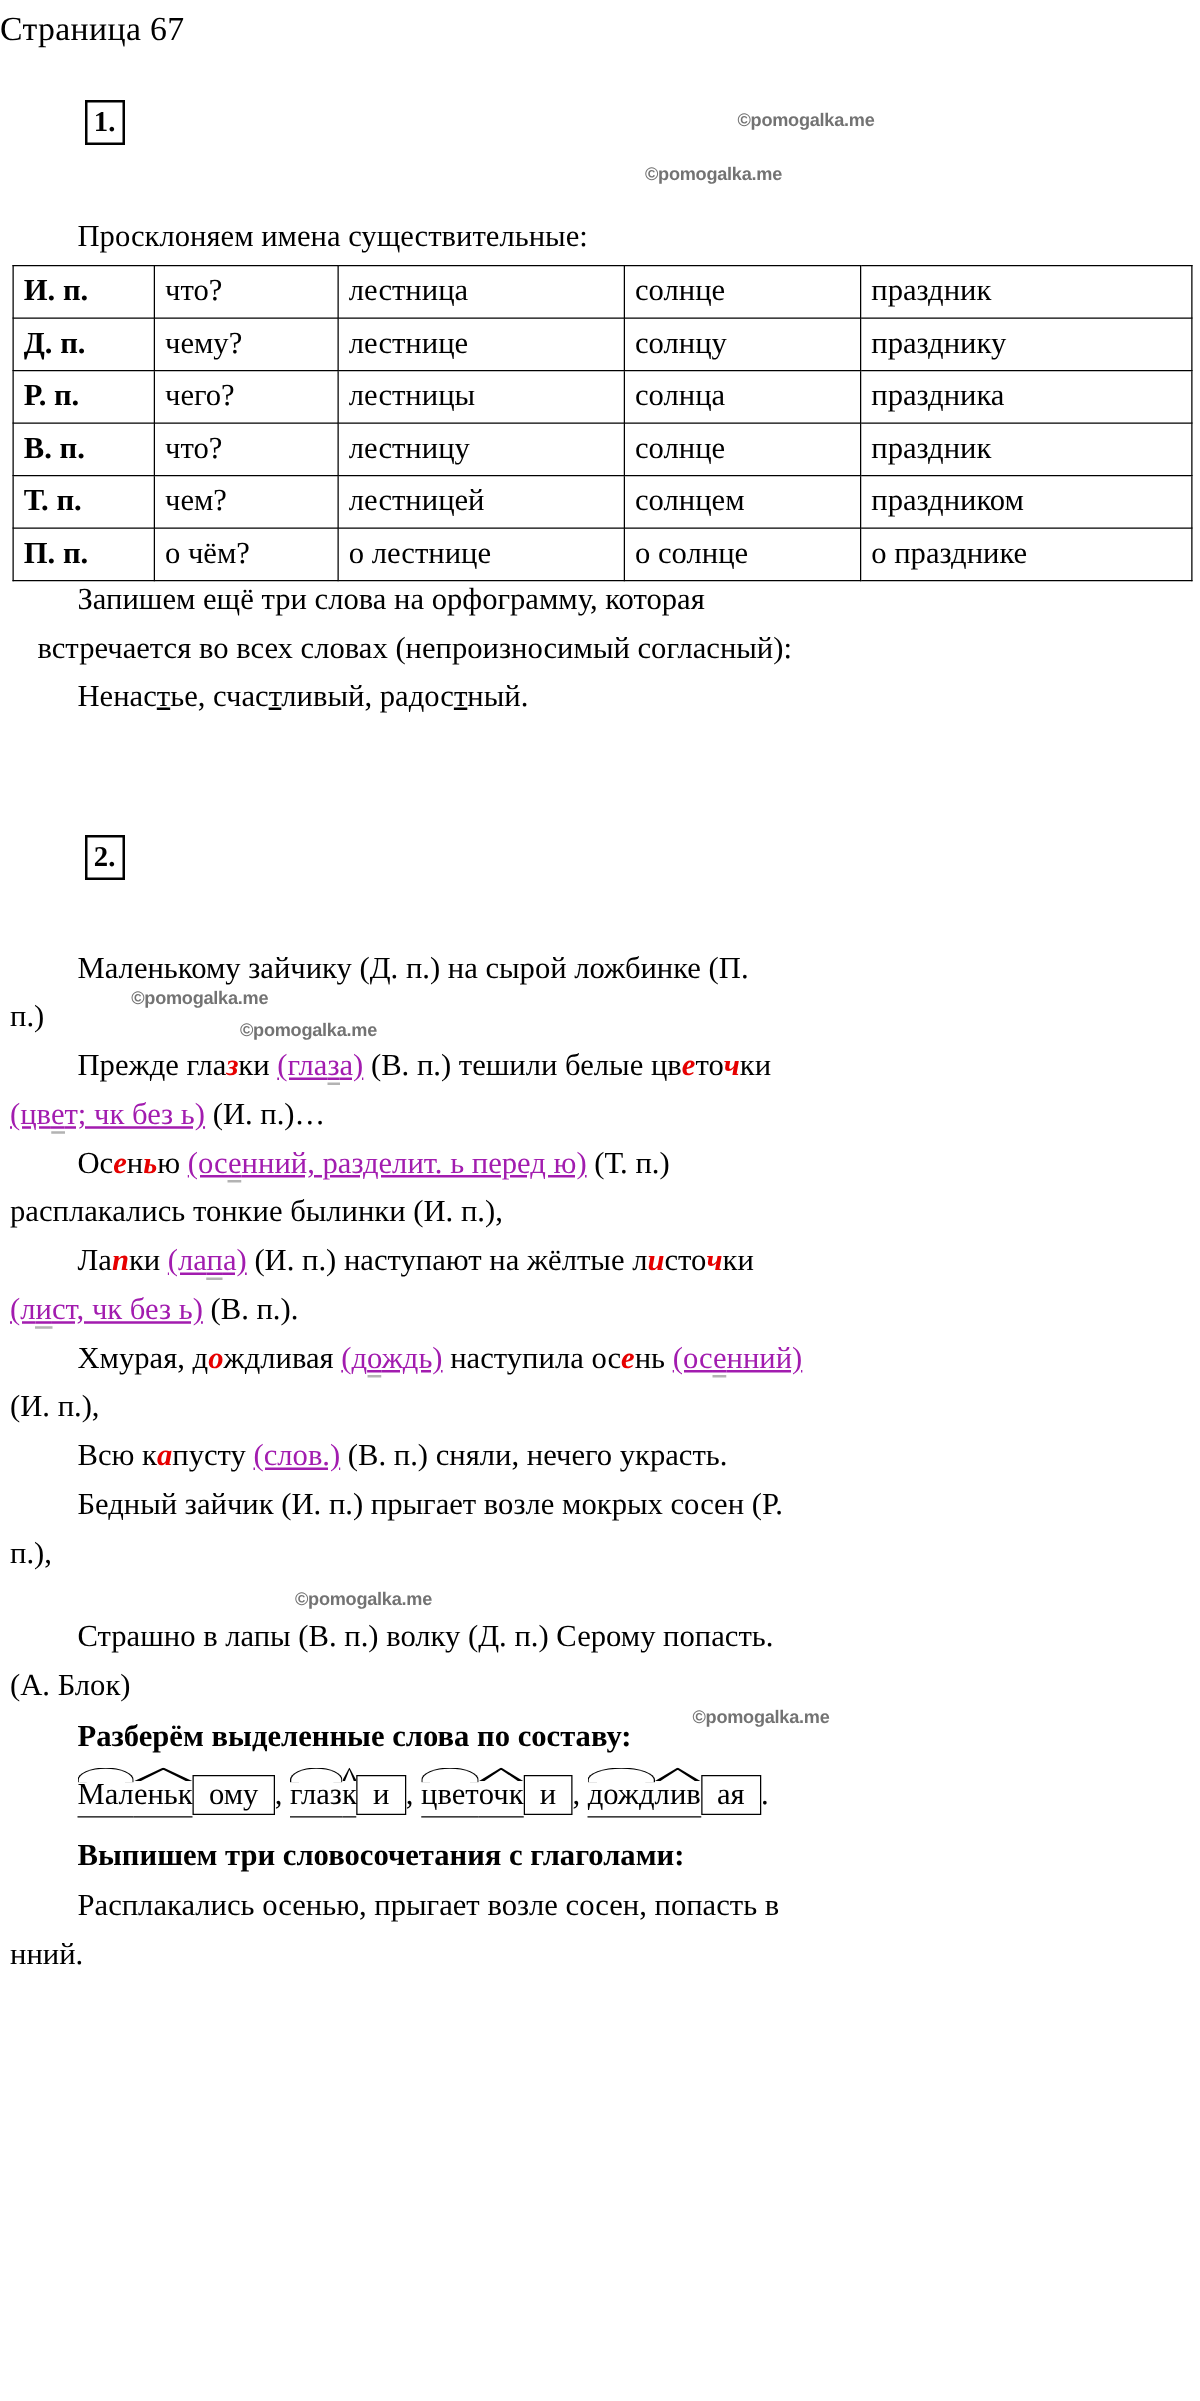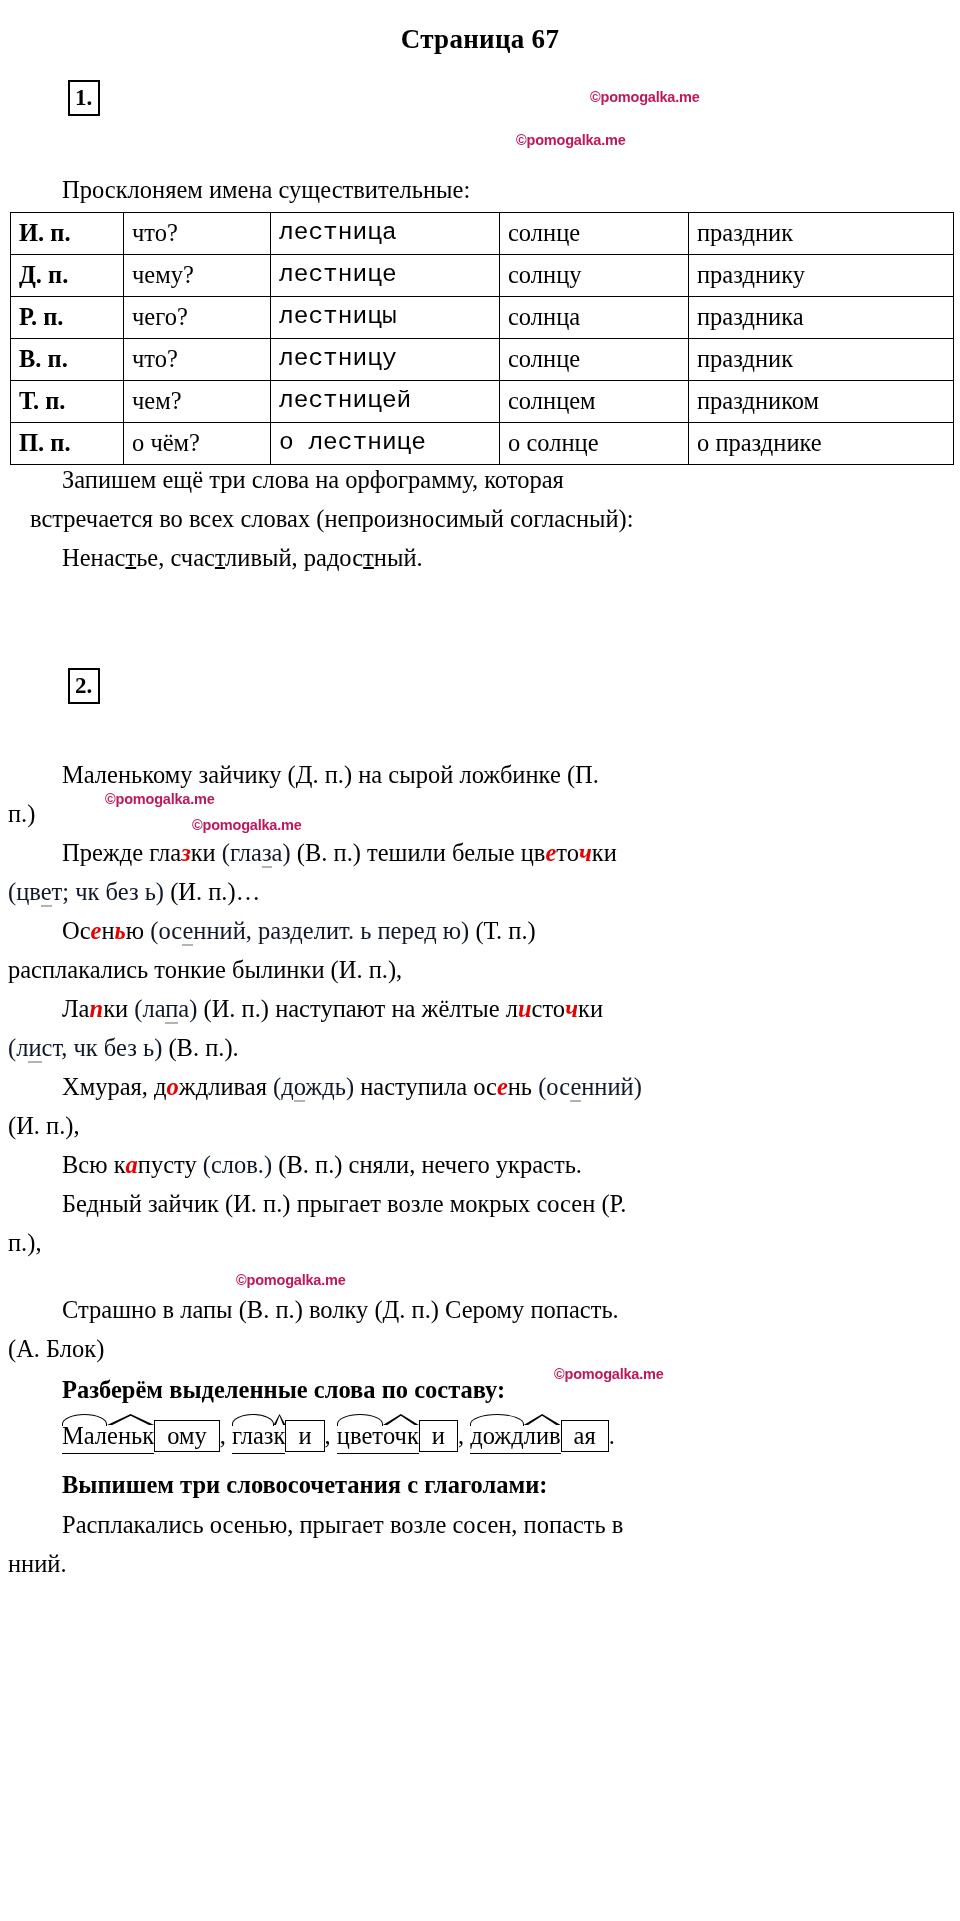--- a/index.html
+++ b/index.html
@@ -12,36 +12,36 @@
     width: 960px;
     height: 1921px;
     position: relative;
     font-family: "Liberation Serif", "DejaVu Serif", serif;
     color: #000000;
     overflow: hidden;
   }
 
   
   .page-title {
-    text-align: center;
+    text-align: left;
     font-size: 27px;
-    font-weight: bold;
+    font-weight: normal;
     letter-spacing: .3px;
-    margin: 24px 0 0 0;
+    margin: 8px 0 0 0;
     padding: 0;
     font-family: "Liberation Serif", "DejaVu Serif", serif;
   }
 
   
   .wm {
     position: absolute;
     font-family: "Liberation Sans", "DejaVu Sans", sans-serif;
     font-weight: bold;
     font-size: 14.5px;
-    color: #be185d;
+    color: #737373;
     white-space: nowrap;
     letter-spacing: -0.2px;
   }
 
   
   .ex-num {
     display: inline-block;
     border: 2.5px solid #000;
     font-weight: bold;
     font-size: 23px;
@@ -79,27 +79,27 @@
     line-height: 1.18;
     padding: 4px 8px 5px 8px;
     font-family: "Liberation Serif", "DejaVu Serif", serif;
     vertical-align: middle;
     height: 32px;
     white-space: nowrap;
     overflow: hidden;
   }
   table.decl td.case-col { font-weight: bold; width: 96px; }
   table.decl td.q-col { width: 130px; }
-  table.decl td.w1 { width: 212px; font-family: Liberation Mono, monospace; }
+  table.decl td.w1 { width: 212px; }
   table.decl td.w2 { width: 172px; }
   table.decl td.w3 { width: auto; }
 
   
   .red { color: #e60000; font-style: italic; font-weight: bold; }
-  .gray { color: #0f172a; }
+  .gray { color: #a21caf; text-decoration: underline; }
   .u1 { text-decoration: underline; text-underline-offset: 1px; }
   .dbl { border-bottom: 2px double #b3b3b3; }
   .bold { font-weight: bold; }
 
   
   .morph-row {
     font-size: 24.5px;
     line-height: 30px;
     white-space: nowrap;
     font-family: "Liberation Serif", "DejaVu Serif", serif;

